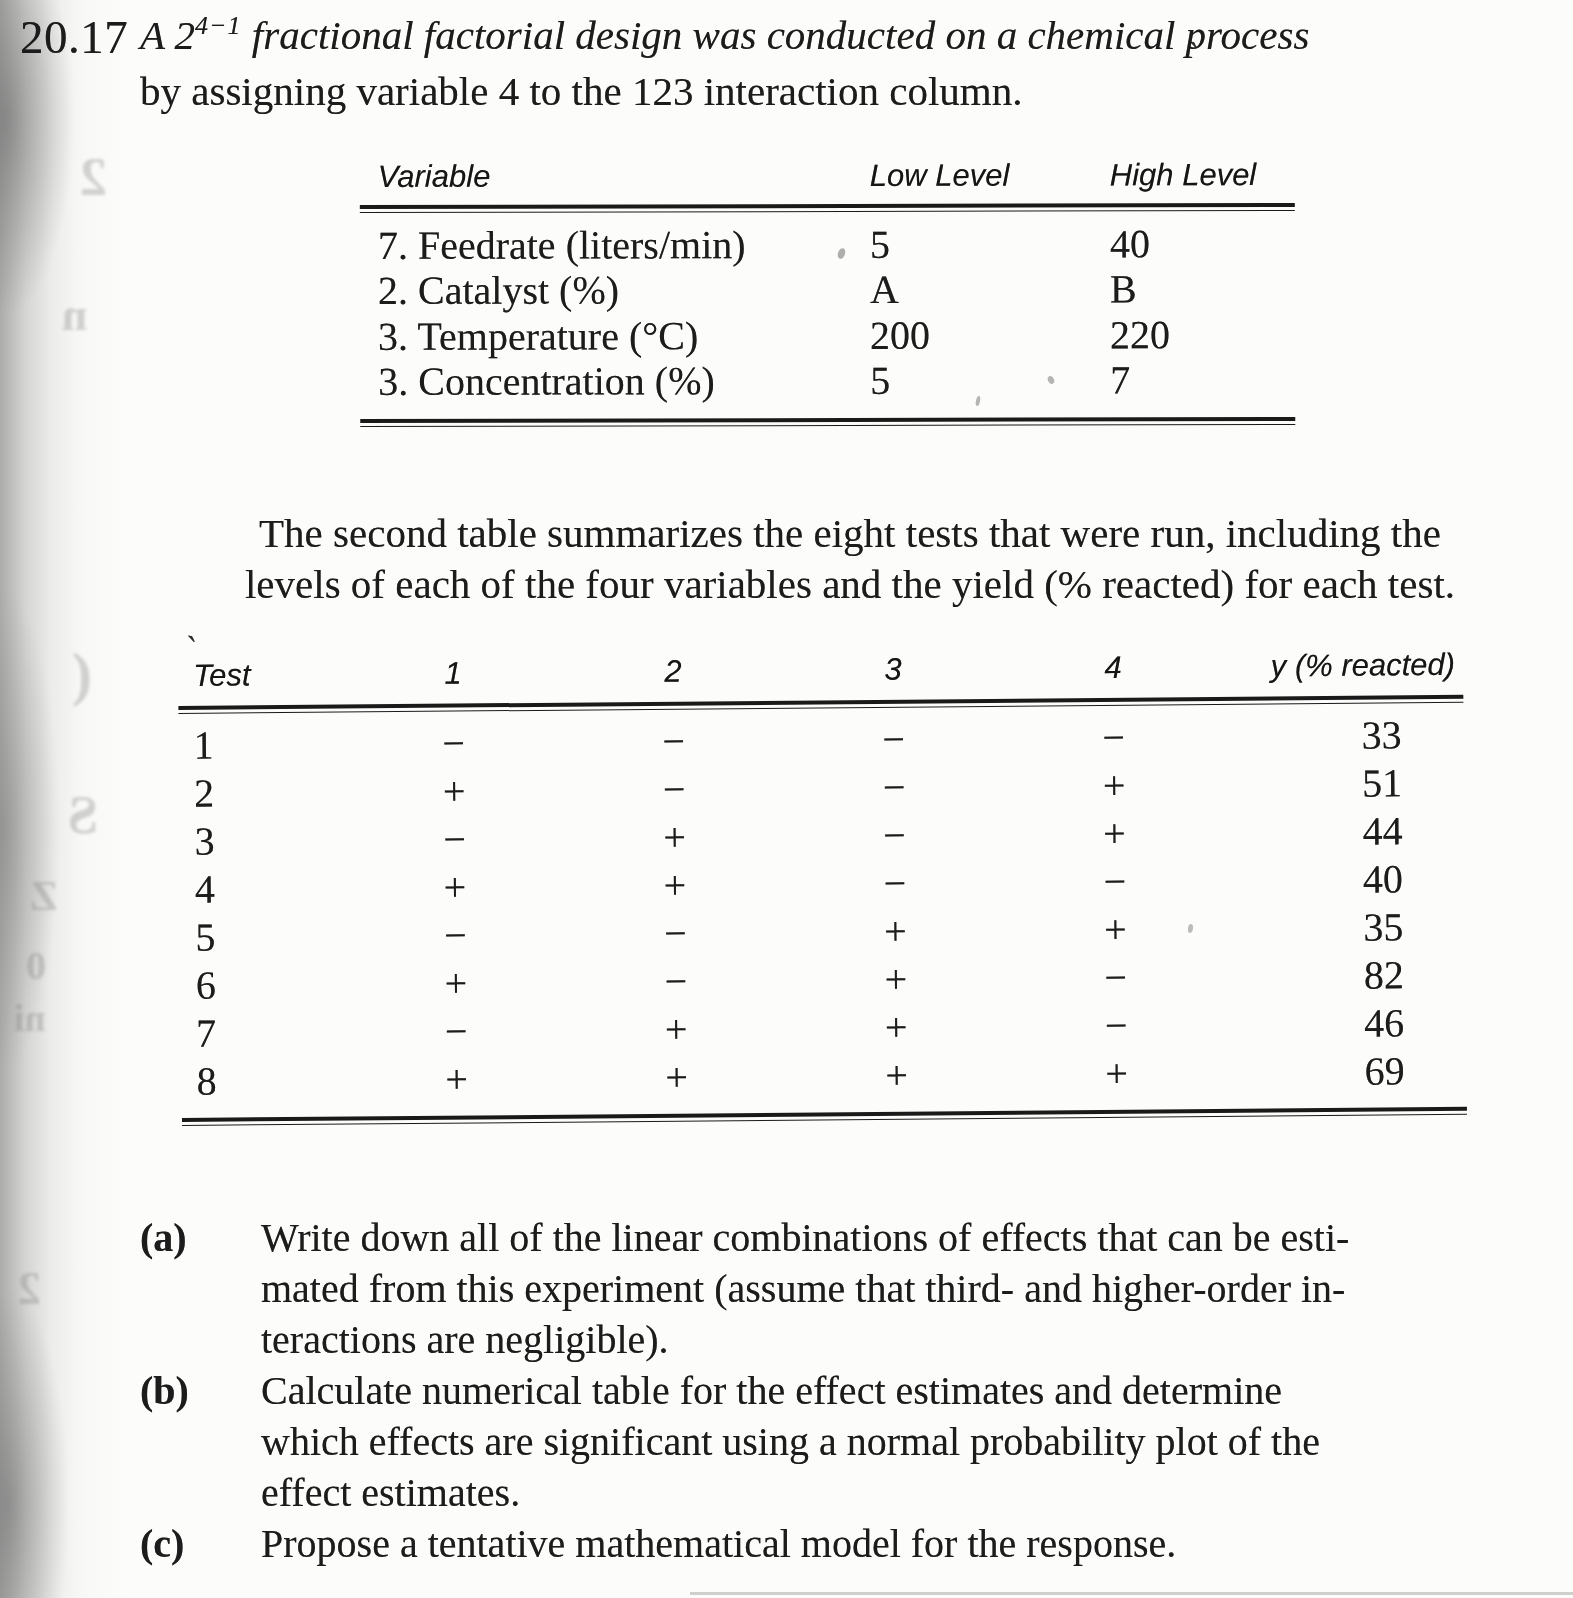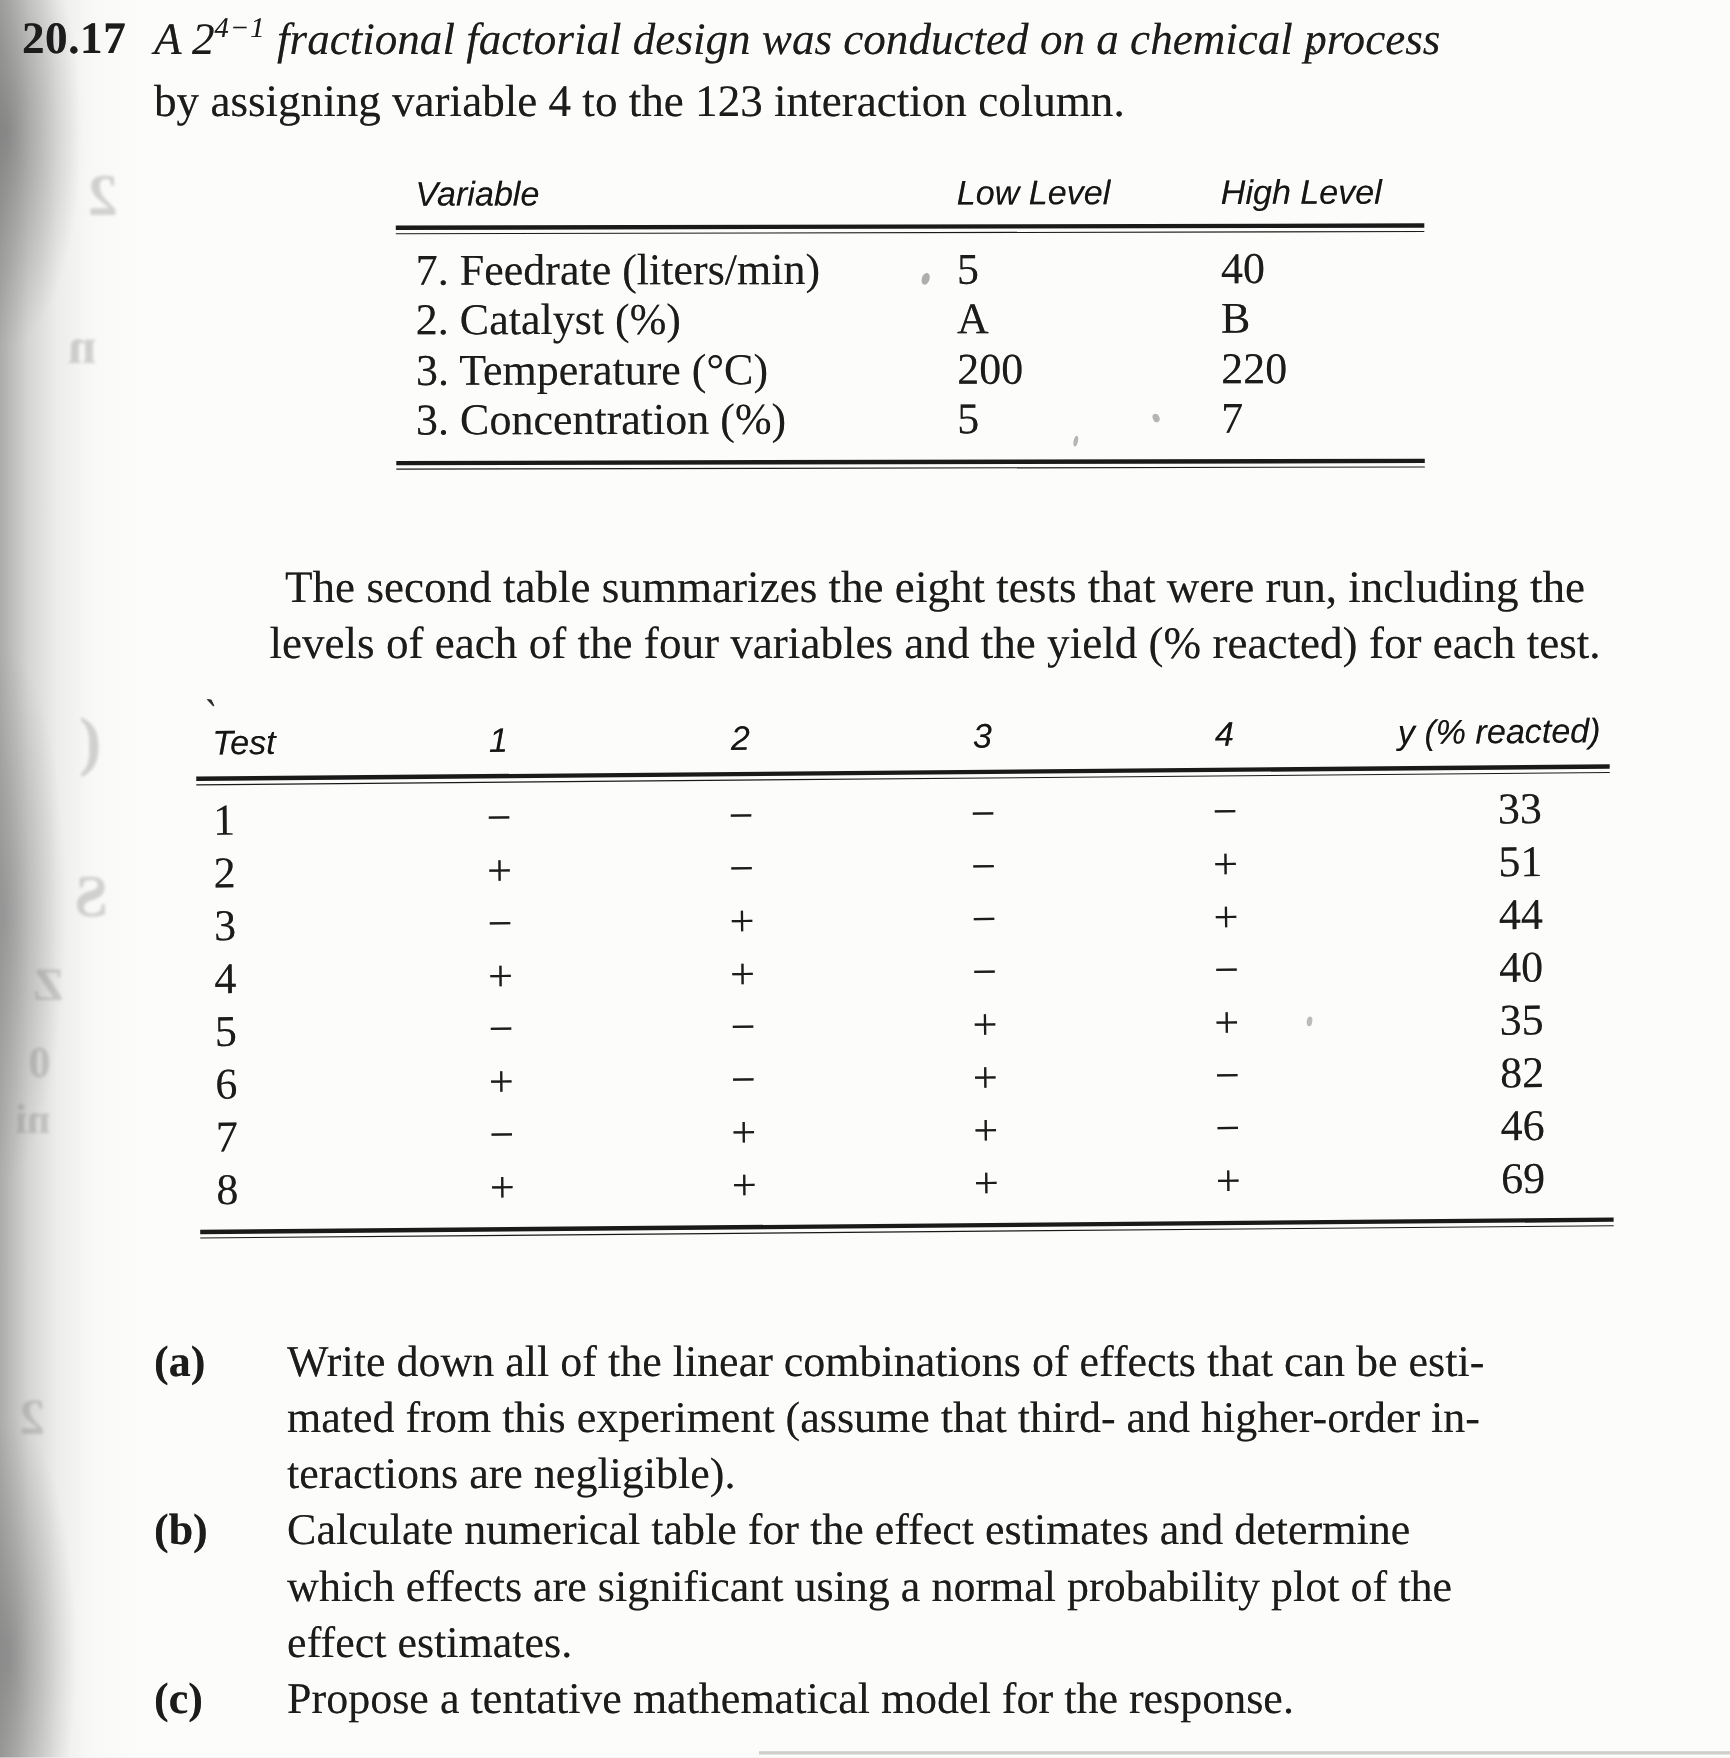--- a/index.html
+++ b/index.html
@@ -43,21 +43,21 @@
   .tick-title{left:1186px;top:34px;transform:rotate(10deg);}
   .tick-table{left:184px;top:628px;transform:rotate(10deg);}
   .speck{position:absolute;background:#6e6e6e;border-radius:50%;}
   .s1{left:838px;top:248px;width:7px;height:11px;transform:rotate(18deg);opacity:.55;}
   .s2{left:1048px;top:376px;width:6px;height:8px;transform:rotate(-25deg);opacity:.5;}
   .s3{left:976px;top:396px;width:4px;height:10px;transform:rotate(12deg);opacity:.5;}
   .s4{left:1188px;top:924px;width:5px;height:9px;transform:rotate(8deg);opacity:.45;}
 
   
   .problem-header{position:absolute;left:20px;top:10px;width:1530px;display:flex;}
-  .problem-number{flex:0 0 120px;font-size:41px;font-weight:bold;letter-spacing:.5px;}
+  .problem-number{flex:0 0 120px;font-size:47px;font-weight:normal;letter-spacing:.5px;}
   .intro{font-size:41px;line-height:50px;}
   .intro-line1{white-space:nowrap;font-style:italic;}
   .exp{font-size:26px;vertical-align:baseline;position:relative;top:-15px;letter-spacing:1px;}
 
   
   .rule{border-top:4.5px solid #1a1a1a;border-bottom:1.7px solid #1a1a1a;height:2.8px;}
 
   
   .vtable{position:absolute;left:360px;top:158px;width:935px;transform:rotate(-.12deg);}
   .vhead,.vrow{display:grid;grid-template-columns:510px 180px 60px 185px;align-items:end;}

